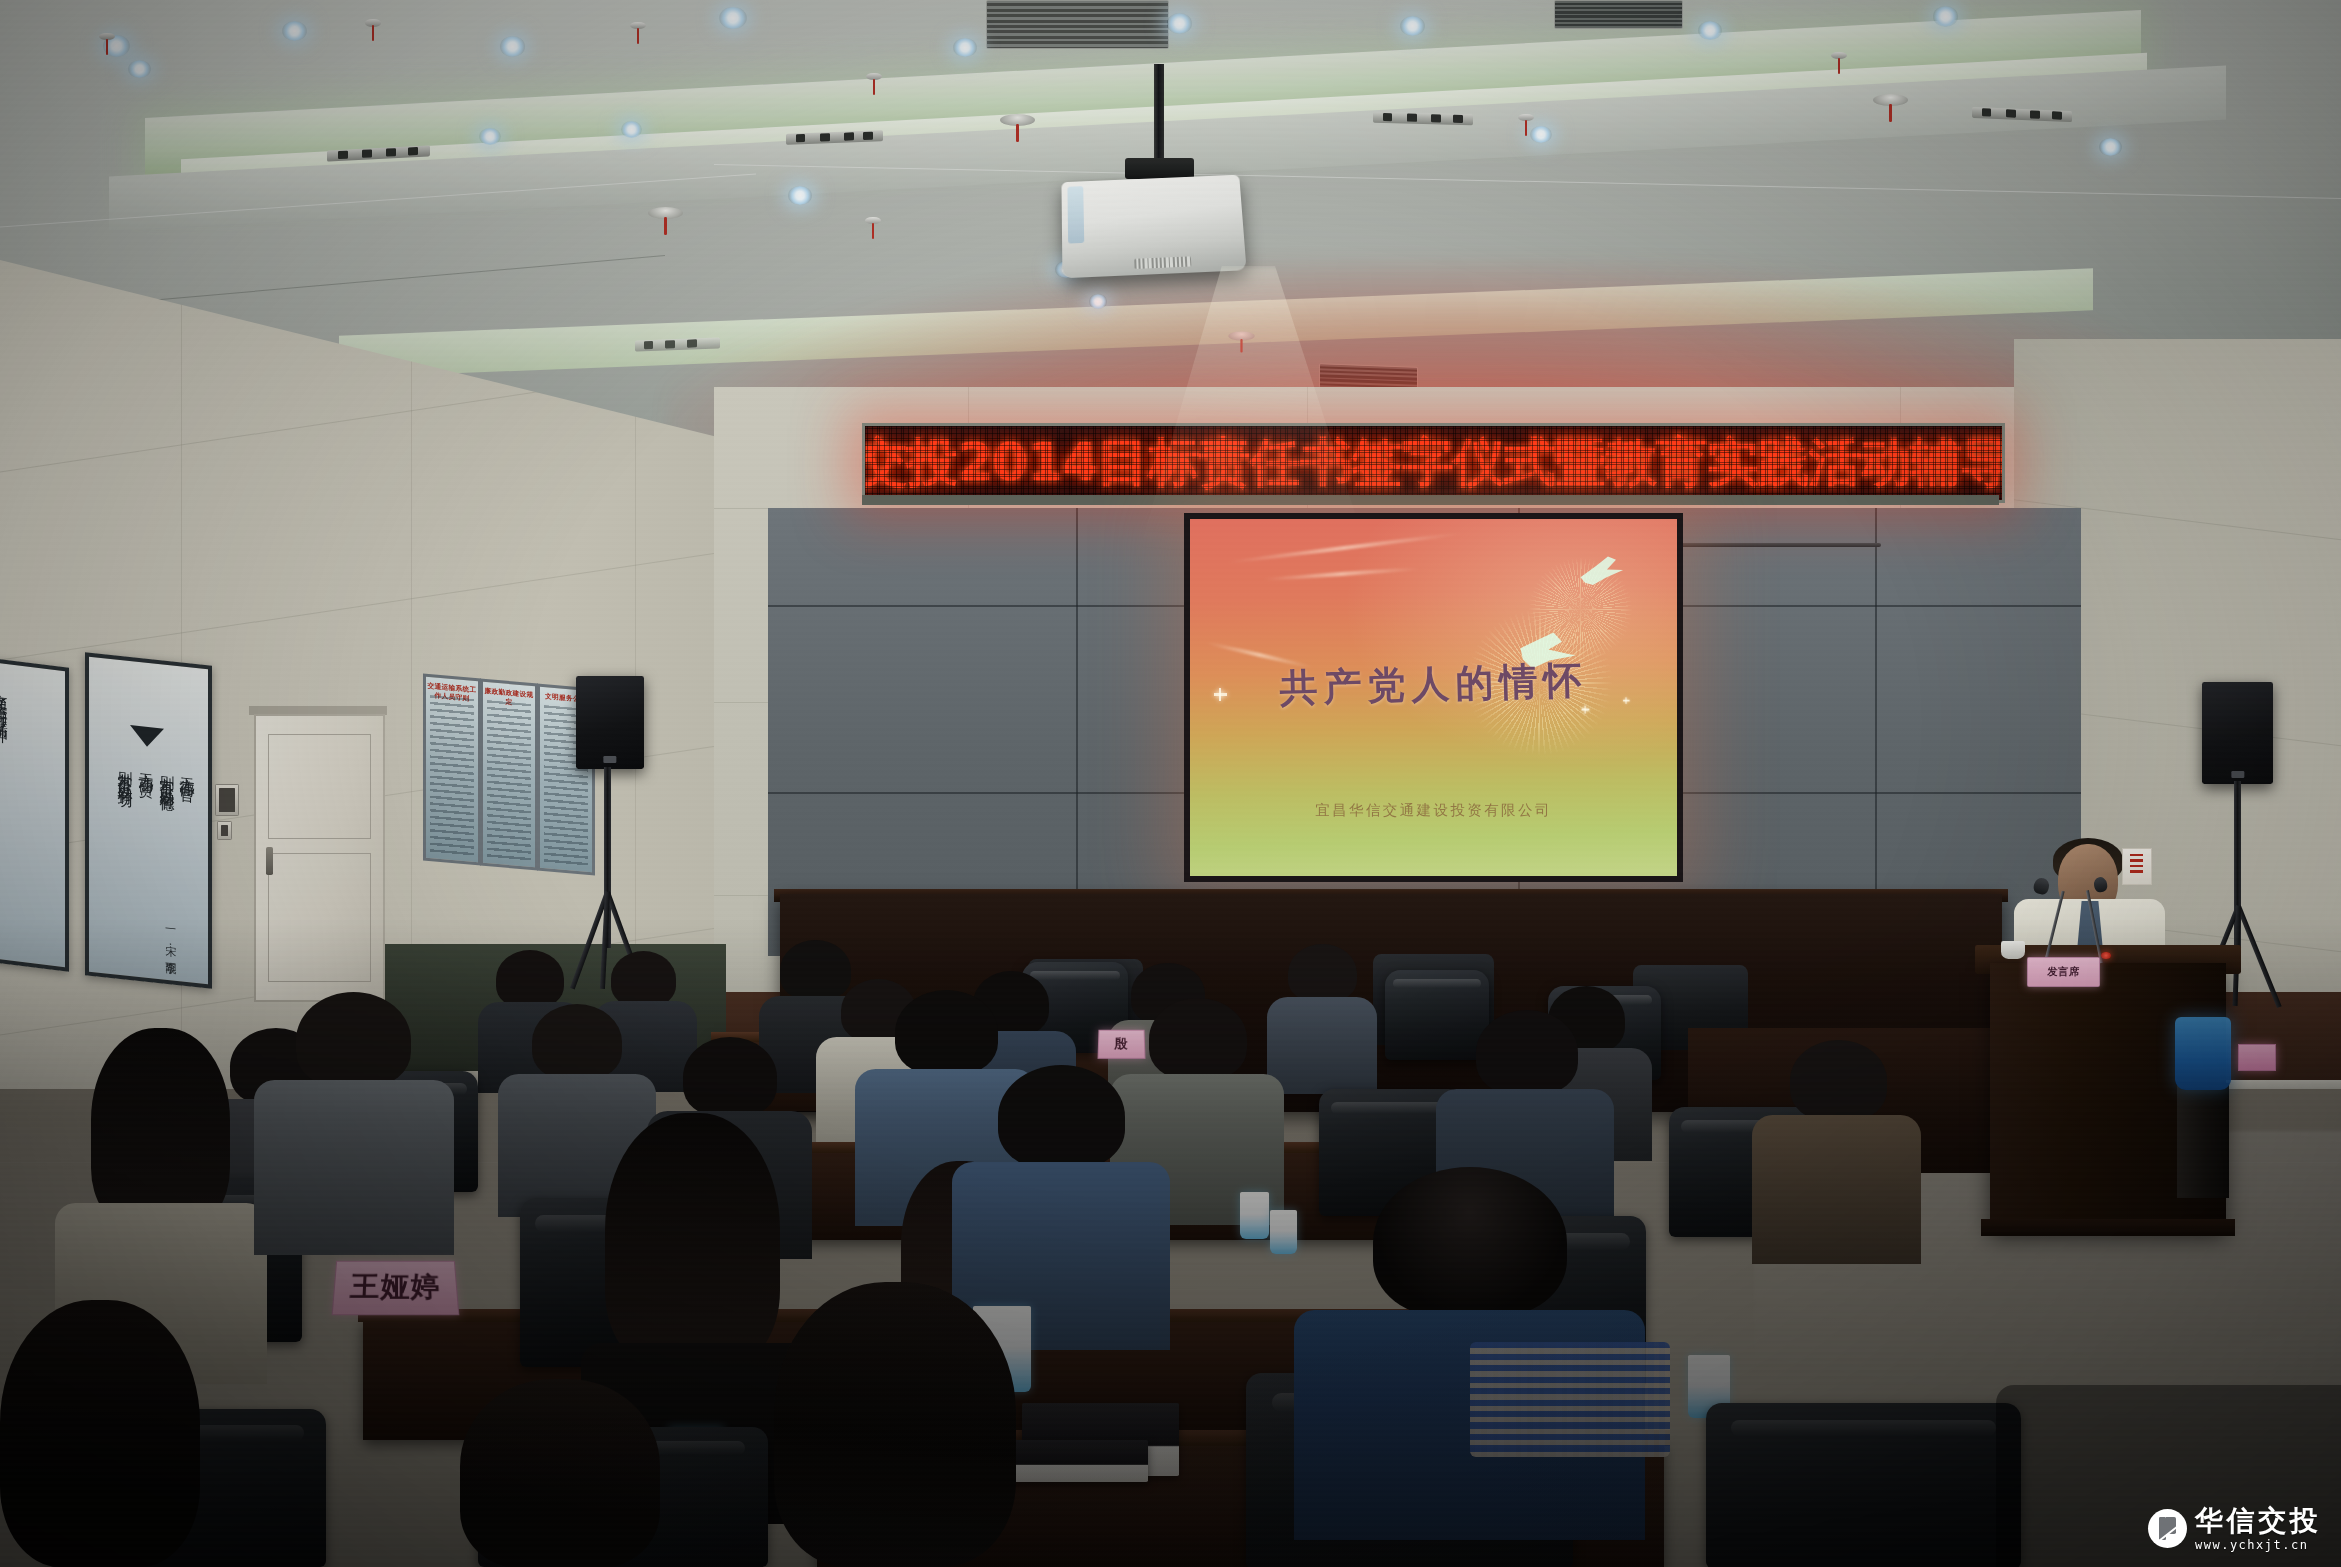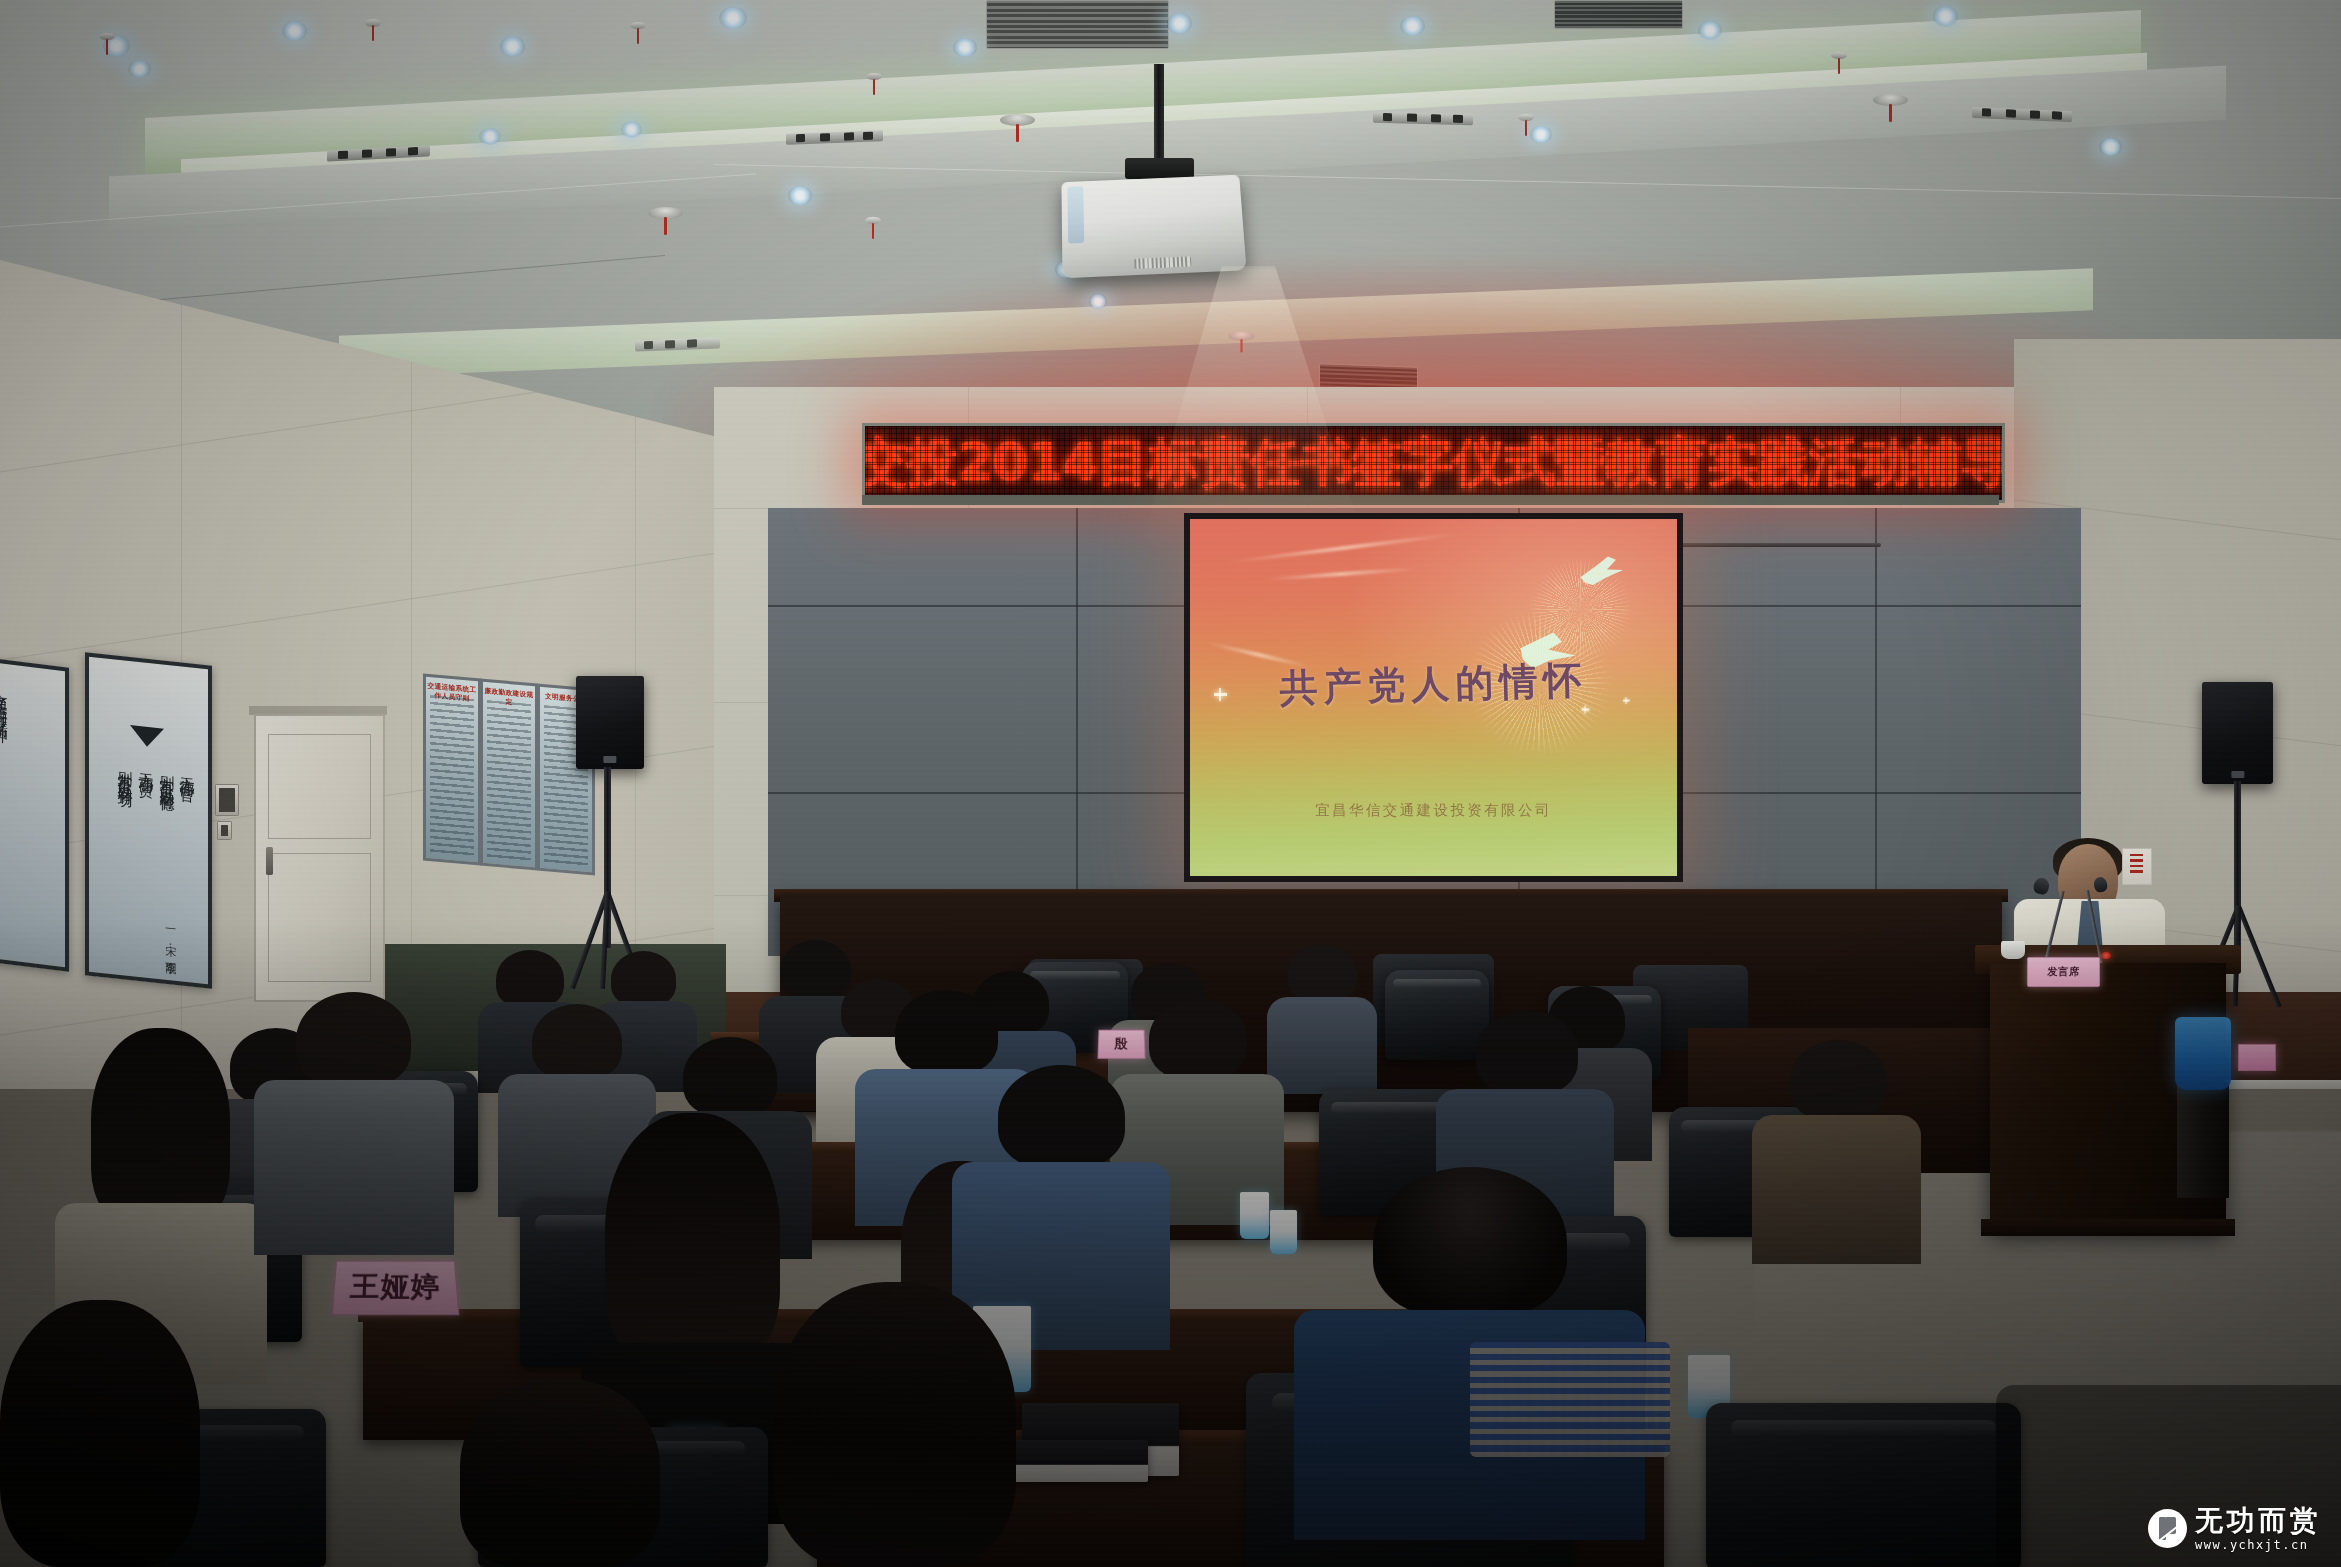--- a/index.html
+++ b/index.html
@@ -928,19 +928,19 @@
 
   <div id="audience-shade" class="abs"></div>
   <div id="vignette" class="abs"></div>
   <div id="grain" class="abs"></div>
 
   <div id="watermark" class="abs">
     <div id="wm-logo">
         <span id="wm-slash"></span>
       </div>
     <div id="wm-textwrap">
-      <div id="wm-name">无功而赏</div>
+      <div id="wm-name">华信交投</div>
       <div id="wm-url">www.ychxjt.cn</div>
     </div>
   </div>
 
 </div>
 
 
 </body></html>

